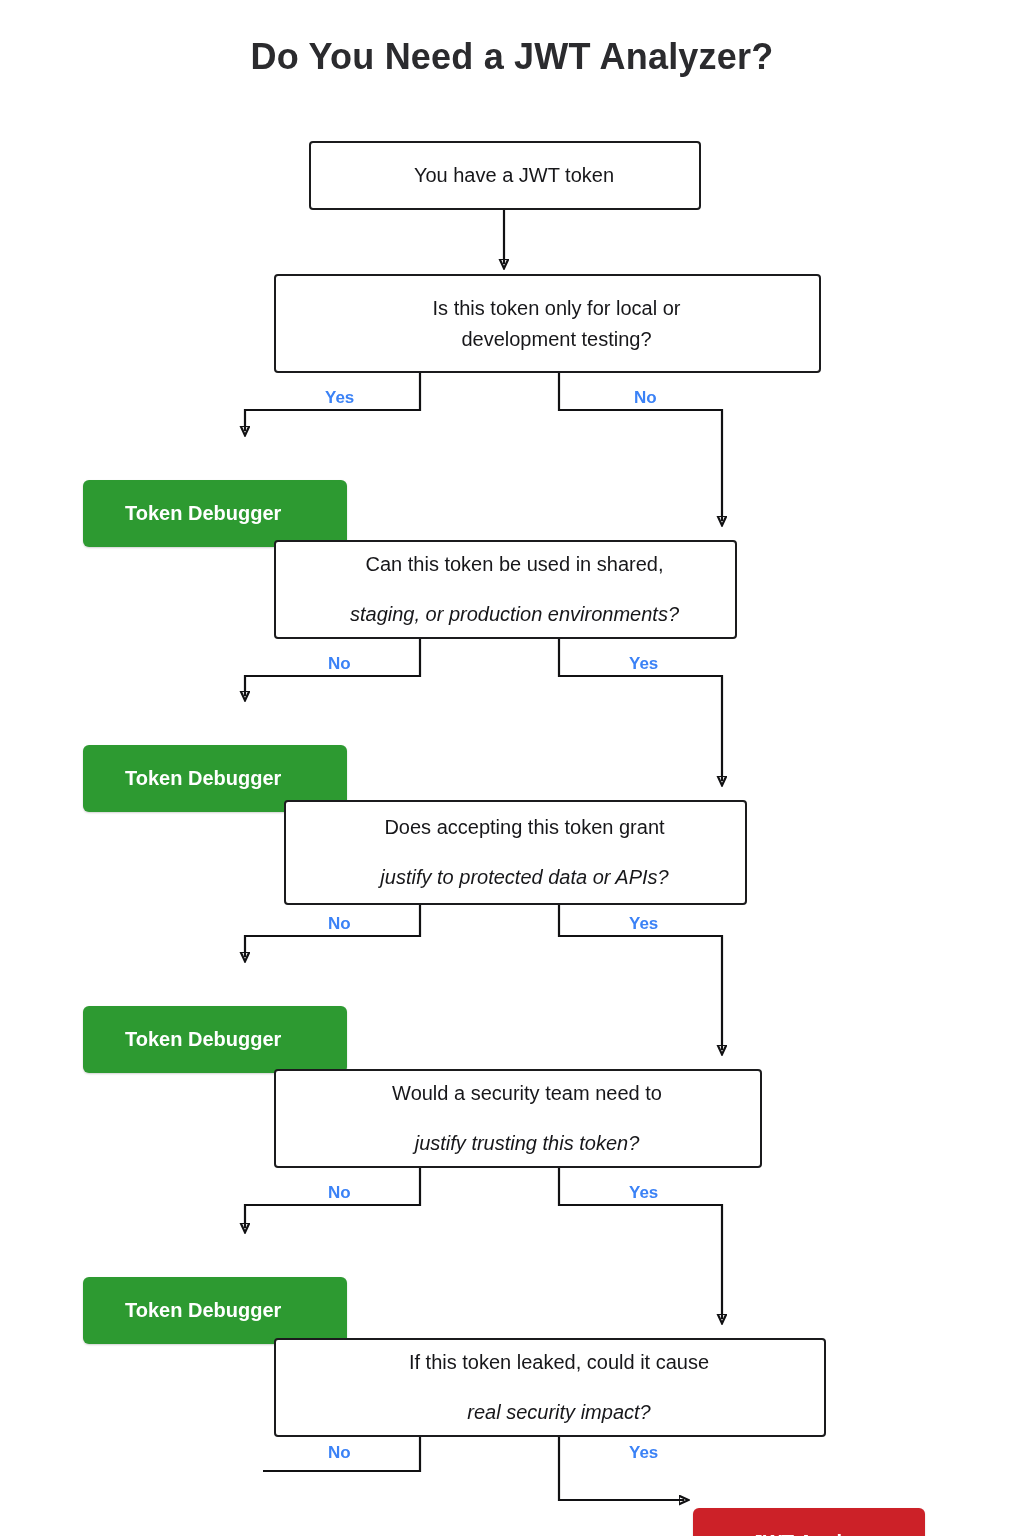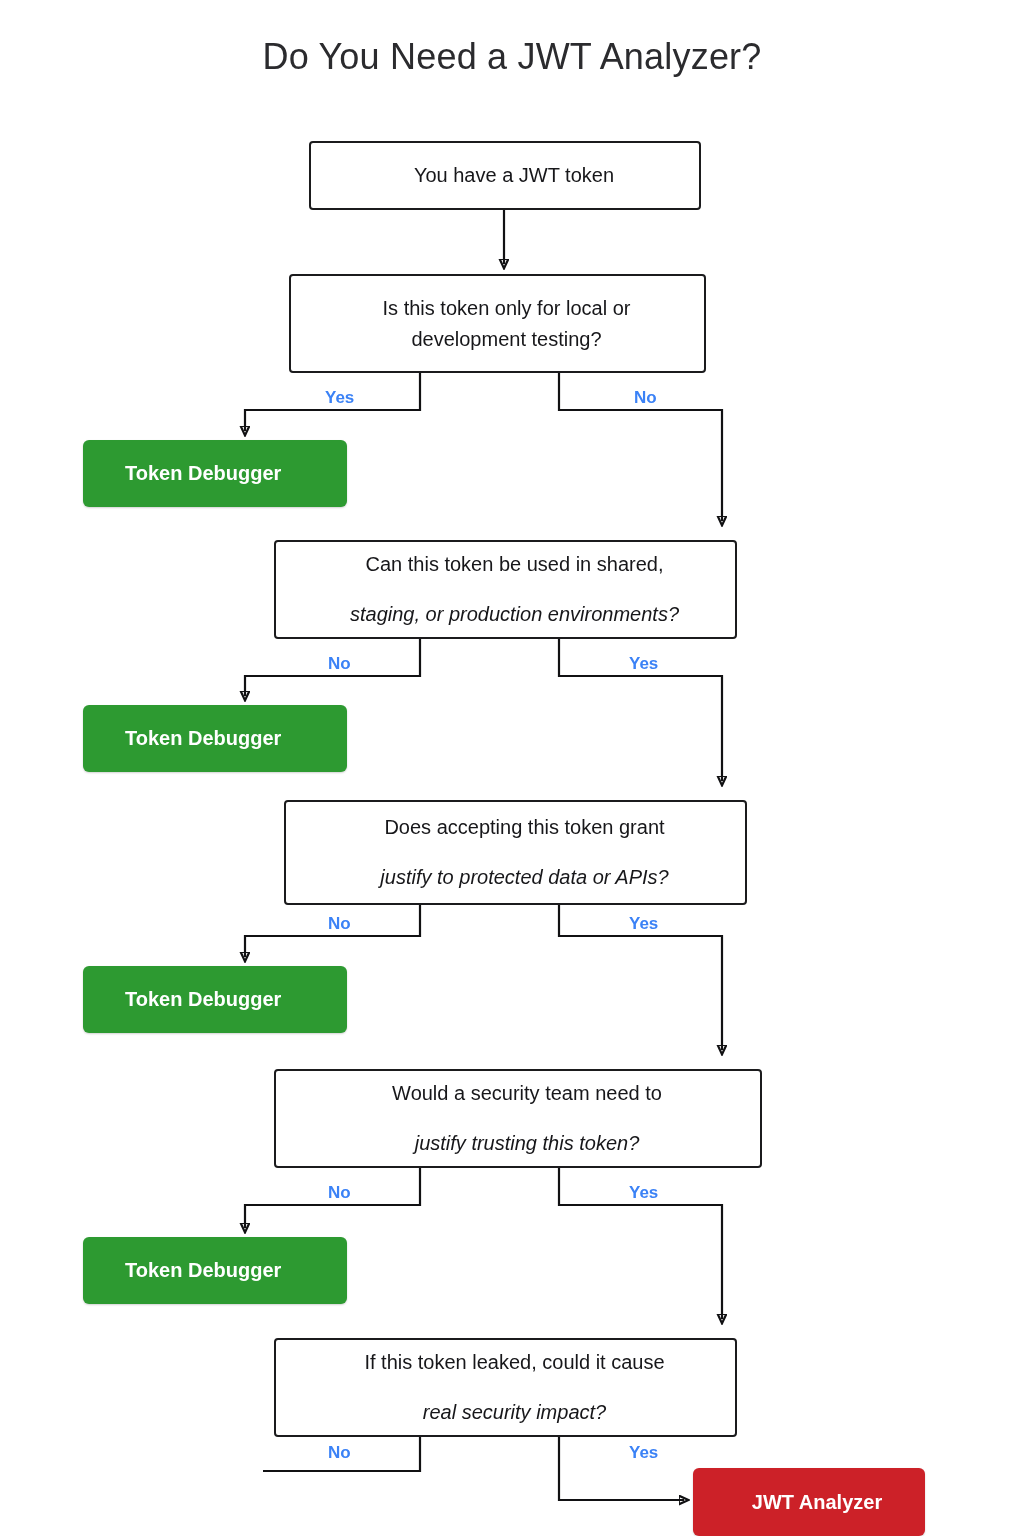--- a/index.html
+++ b/index.html
@@ -9,21 +9,21 @@
     font-family:"Liberation Sans", sans-serif;
     overflow:hidden;
     position:relative;
   }
   #stage{position:relative;width:1024px;height:1536px;}
 
   
   .title{
     position:absolute;left:0;top:36px;width:1024px;
     text-align:center;
-    font-size:36px;font-weight:normal;color:#2b2b2e;
+    font-size:36px;font-weight:bold;color:#2b2b2e;
     letter-spacing:.2px;
     white-space:nowrap;
   }
 
   
   #wires{position:absolute;left:0;top:0;width:1024px;height:1536px;}
   #wires line, #wires path{stroke:#111113;stroke-width:2.2;fill:none;}
 
   
   .node{position:absolute;box-sizing:border-box;padding-left:18px;}
@@ -42,20 +42,21 @@
   .box-plain .l2{display:block;font-style:italic;margin-top:19px;}
 
   .pill{
     border-radius:6px;
     display:flex;align-items:center;
     padding-left:42px;
     color:#ffffff;
     font-size:20px;font-weight:bold;
     box-sizing:border-box;
     box-shadow:0 1px 2px rgba(0,0,0,.18);
+    margin-top:40px;
   }
   .pill.red{justify-content:center;padding-left:16px;}
 
   
   .edge-label{
     position:absolute;
     font-size:17px;font-weight:bold;color:#3b82f6;
     white-space:nowrap;
   }
 </style>
@@ -93,21 +94,21 @@
 
     <path d="M420,1437 L420,1471 L263,1471"></path>
 
     <path d="M559,1437 L559,1500 L684,1500" marker-end="url(#ah)"></path>
   </svg>
 
   <div class="node box-plain" style="left:309px;top:141px;width:392px;height:69px;">
     <span class="l1">You have a JWT token</span>
   </div>
 
-  <div class="node box-plain" style="left:289px;top:274px;width:417px;height:99px;">
+  <div class="node box-plain" style="left:274px;top:274px;width:547px;height:99px;">
     <span>
       <span class="l1">Is this token only for local or</span>
       <span class="l1">development testing?</span>
     </span>
   </div>
 
   <div class="node pill" style="left:83px;top:440px;width:264px;height:67px;background:#2d9a31;">
     <span>Token Debugger</span>
   </div>
 
@@ -137,21 +138,21 @@
     <span>
       <span class="l1">Would a security team need to</span>
       <span class="l2">justify trusting this token?</span>
     </span>
   </div>
 
   <div class="node pill" style="left:83px;top:1237px;width:264px;height:67px;background:#2d9a31;">
     <span>Token Debugger</span>
   </div>
 
-  <div class="node box-plain" style="left:274px;top:1338px;width:463px;height:99px;">
+  <div class="node box-plain" style="left:274px;top:1338px;width:552px;height:99px;">
     <span>
       <span class="l1">If this token leaked, could it cause</span>
       <span class="l2">real security impact?</span>
     </span>
   </div>
 
   <div class="node pill red" style="left:693px;top:1468px;width:232px;height:68px;background:#cc2128;">
     <span>JWT Analyzer</span>
   </div>
 

